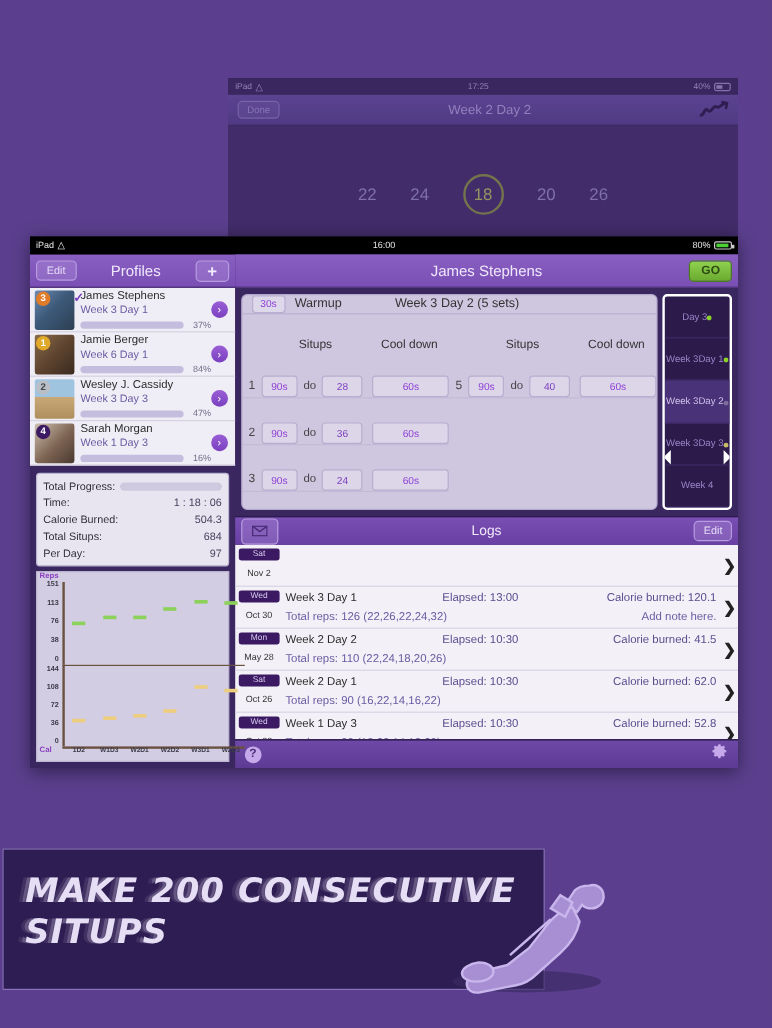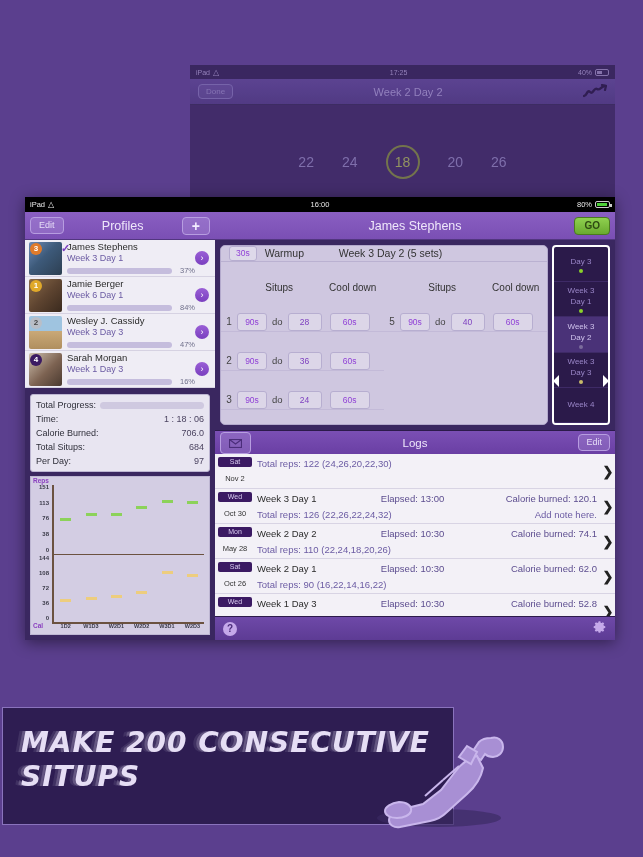--- a/index.html
+++ b/index.html
@@ -186,30 +186,30 @@
   .set-row { display: flex; height: 26px; align-items: center; }
   .set-half { flex: 1; display: flex; align-items: center; }
   .set-half.bordered { border-bottom: 1px solid #c3bad8; }
   .set-idx { width: 16px; text-align: center; font-size: 10px; color: #444; }
   .cell {
     border: 1px solid #b7aed0; border-radius: 3px; background: rgba(255,255,255,.28);
     font-size: 8.5px; color: #8f3fd6; padding: 3px 0; text-align: center;
   }
   .cell-time { width: 30px; }
   .cell-reps { width: 34px; color: #7d3fbf; }
-  .cell-cool { width: 40px; }
+  .cell-cool { width: 64px; }
   .do-lbl { font-size: 9.5px; color: #444; margin: 0 5px; }
   .sp { flex: 1; }
 
   .daylist {
     width: 58px; background: #2b1a4a; border: 2px solid #fff; border-radius: 4px;
     display: flex; flex-direction: column; overflow: hidden; position: relative;
   }
   .day-item {
-    flex: 1; display: flex; flex-direction: column; align-items: center;
+    flex: 1; display: flex; align-items: center;
     justify-content: center; border-bottom: 1px solid #3e2a66;
     font-size: 8px; color: #9a86c8; line-height: 11px;
   }
   .day-item.sel { background: #4a3278; color: #cfc2ec; }
   .day-dot { width: 4px; height: 4px; border-radius: 50%; background: #8ad12a; margin-top: 2px;}
   .day-dot.grey { background: #7b6c9c; }
   .day-dot.dim { background: #c9bb6a; }
   .arrow-l, .arrow-r {
     position: absolute; width: 0; height: 0;
     border-top: 6px solid transparent; border-bottom: 6px solid transparent;
@@ -408,21 +408,21 @@
         <div class="stat-row">
           <span class="stat-label">Total Progress:</span>
           <span class="stat-prog-track"><span class="stat-prog-fill" style="width:42%"></span></span>
         </div>
         <div class="stat-row">
           <span class="stat-label">Time:</span>
           <span class="stat-val">1 : 18 : 06</span>
         </div>
         <div class="stat-row">
           <span class="stat-label">Calorie Burned:</span>
-          <span class="stat-val">706.0</span>
+          <span class="stat-val">504.3</span>
         </div>
         <div class="stat-row">
           <span class="stat-label">Total Situps:</span>
           <span class="stat-val">684</span>
         </div>
         <div class="stat-row">
           <span class="stat-label">Per Day:</span>
           <span class="stat-val">97</span>
         </div>
       </div>
@@ -589,24 +589,20 @@
 
       <div class="logs-list">
 
         <div class="log-row">
           <span class="log-date">
             <span class="lg-dow">Sat</span>
             <span class="lg-md">Nov 2</span>
             <span class="lg-yr">2013</span>
           </span>
           <span class="log-main">
-            <span class="log-line2">
-              <span class="l-reps">Total reps: 122 (24,26,20,22,30)</span>
-              <span class="l-note"></span>
-            </span>
           </span>
           <span class="chev">❯</span>
         </div>
 
         <div class="log-row">
           <span class="log-date">
             <span class="lg-dow">Wed</span>
             <span class="lg-md">Oct 30</span>
             <span class="lg-yr">2013</span>
           </span>
@@ -627,21 +623,21 @@
         <div class="log-row">
           <span class="log-date">
             <span class="lg-dow">Mon</span>
             <span class="lg-md">May 28</span>
             <span class="lg-yr">2013</span>
           </span>
           <span class="log-main">
             <span class="log-line1">
               <span class="l-title">Week 2 Day 2</span>
               <span class="l-elapsed">Elapsed: 10:30</span>
-              <span class="l-cal">Calorie burned: 74.1</span>
+              <span class="l-cal">Calorie burned: 41.5</span>
             </span>
             <span class="log-line2">
               <span class="l-reps">Total reps: 110 (22,24,18,20,26)</span>
               <span class="l-note"></span>
             </span>
           </span>
           <span class="chev">❯</span>
         </div>
 
         <div class="log-row">

